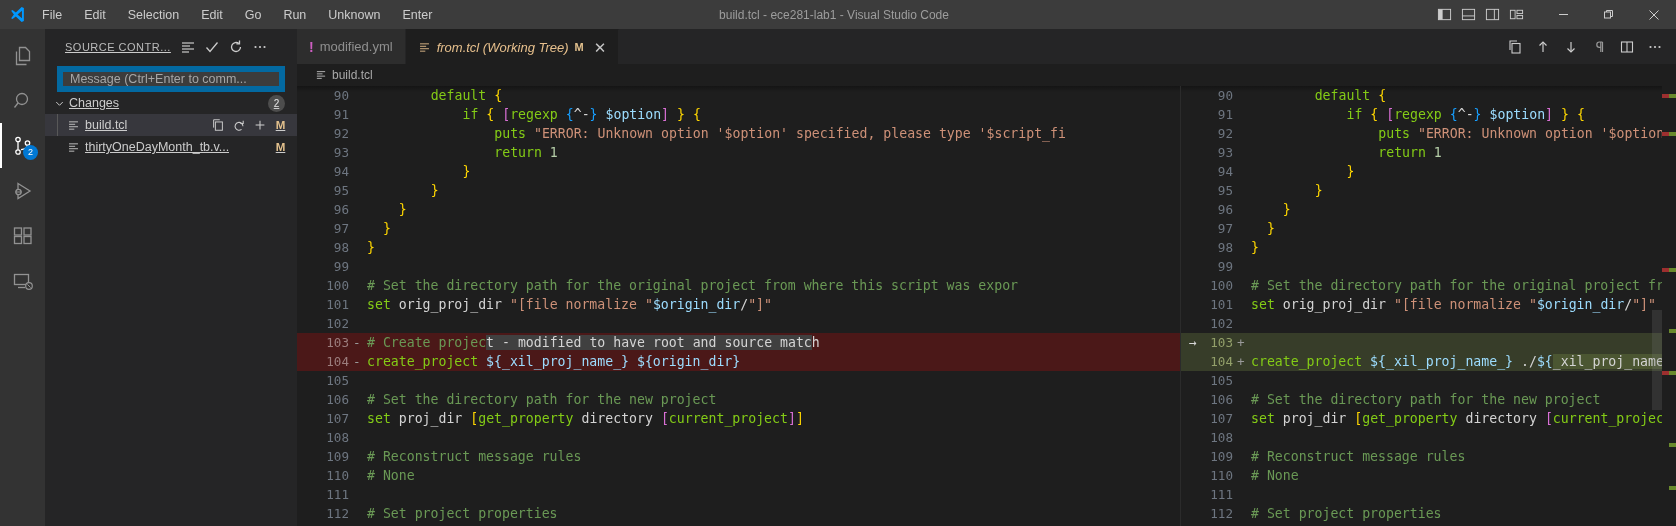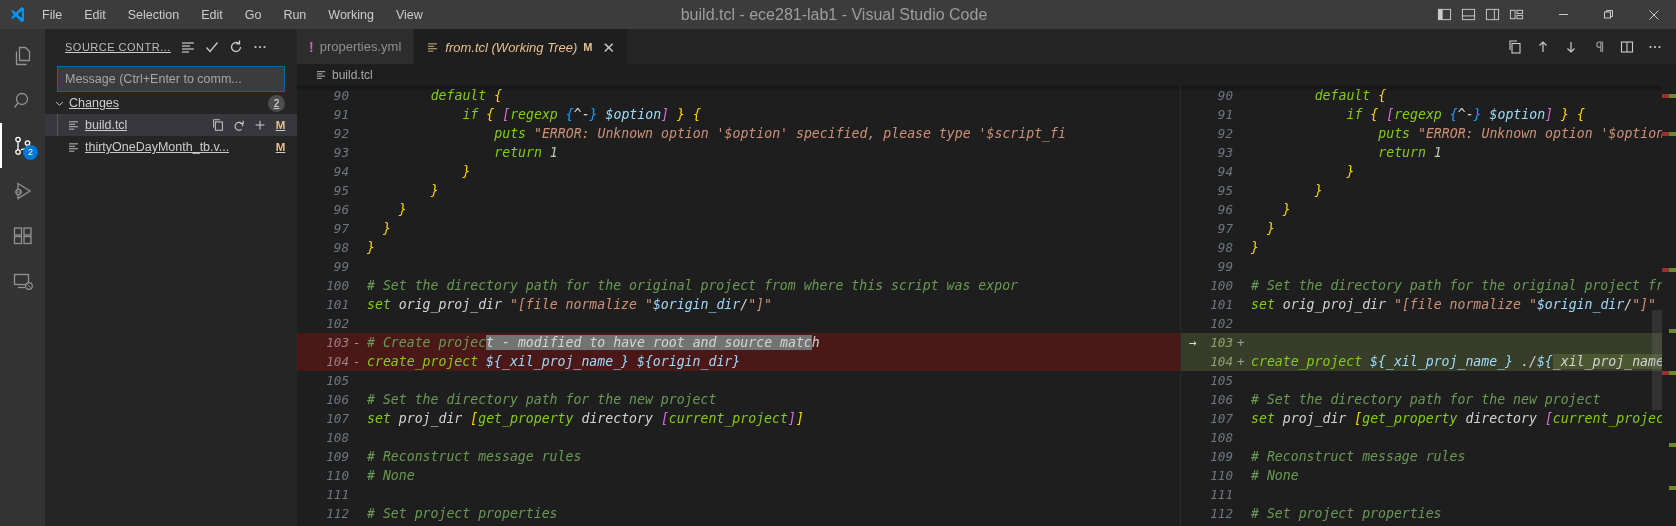--- a/index.html
+++ b/index.html
@@ -18,21 +18,21 @@
     flex: 0 0 29px; position: relative;
   }
   .vs-logo { width: 34px; display: flex; align-items: center; justify-content: center; }
   .menu { display: flex; align-items: center; gap: 6px; }
   .menu-item {
     font-size: 12.5px; color: #cccccc; padding: 3px 8px; white-space: nowrap;
     cursor: default;
   }
   .title-center {
     position: absolute; left: 0; right: 8px; text-align: center;
-    font-size: 16px; color: #9d9d9d; pointer-events: none;
+    font-size: 12px; color: #9d9d9d; pointer-events: none;
   }
   .title-right { margin-left: auto; display: flex; align-items: center; z-index: 2; }
   .layout-icons { display: flex; gap: 2px; margin-right: 14px; }
   .licon { width: 22px; height: 22px; display: flex; align-items: center; justify-content: center; }
   .wctrl { width: 45px; height: 29px; display: flex; align-items: center; justify-content: center; }
 
   
   .body-row { flex: 1; display: flex; min-height: 0; }
 
   
@@ -58,21 +58,21 @@
   }
   .sb-title {
     font-size: 11px; letter-spacing: .5px; color: #bbbbbb; text-transform: uppercase;
     white-space: nowrap; overflow: hidden; flex: 0 1 auto;
   }
   .sb-actions { display: flex; align-items: center; margin-left: 6px; gap: 2px; }
   .sb-act { width: 22px; height: 22px; display: flex; align-items: center; justify-content: center; }
 
   .commit-box { padding: 2px 12px 0 12px; }
   .commit-input {
-    width: 100%; height: 26px; background: #3c3c3c; border: 1px solid #0369a1;
+    width: 100%; height: 26px; background: #3c3c3c; border: 6px solid #0369a1;
     color: #22c55e; font-size: 12.5px; padding: 0 7px; outline: none;
     font-family: "Liberation Sans", sans-serif;
   }
   .commit-input::placeholder { color: #a6a6a6; }
   .commit-row { display: flex; margin: 9px 12px 0 12px; height: 26px; }
   .commit-btn {
     flex: 1; background: #0078d4; color: #ffffff; border: none; font-size: 12.5px;
     display: flex; align-items: center; justify-content: center; gap: 6px;
     font-family: "Liberation Sans", sans-serif; cursor: pointer;
   }
@@ -125,37 +125,37 @@
   }
 
   
   .diff { flex: 1; display: flex; min-height: 0; position: relative; background: #1e1e1e; }
   .pane { position: relative; overflow: hidden; background: #1e1e1e; }
   .pane.left { width: 884px; flex: 0 0 884px; border-right: 1px solid #2b2b2b; }
   .pane.right { flex: 1; min-width: 0; }
 
   .code { font-family: "DejaVu Sans Mono", monospace; font-size: 13.2px; line-height: 19px; }
   .line {
-    height: 19px; display: flex; align-items: center; white-space: pre; position: relative; font-style: italic;
+    height: 19px; display: flex; align-items: center; white-space: pre; position: relative;
   }
   .ln {
     width: 56px; flex: 0 0 56px; text-align: right; padding-right: 4px; color: #6e7681;
     font-family: "DejaVu Sans Mono", monospace; font-size: 12.6px; user-select: none;
   }
   .sign {
     width: 14px; flex: 0 0 14px; text-align: left; color: #9a9a9a;
     font-family: "DejaVu Sans Mono", monospace; font-size: 12.6px;
   }
   .ltext { flex: 1; min-width: 0; overflow: hidden; }
 
   .line.del { background: #4b1818; }
   .line.del .ln { color: #9b7d7d; }
   .line.ins { background: #373d29; }
   .line.ins .ln { color: #93a06a; }
-  .hl-del { background: #737373; }
+  .hl-del { background: #404040; }
   .hl-ins { background: #4b5632; }
 
   .arrow { position: absolute; left: 8px; color: #d7d7d7; font-size: 13px; }
 
   
   .c-cmt { color: #6a9955; }
   .c-kw  { color: #84cc16; }
   .c-str { color: #ce9178; }
   .c-var { color: #9cdcfe; }
   .c-num { color: #b5cea8; }
@@ -190,22 +190,22 @@
           <path fill="#0098ff" d="M17.9 1.4 9.6 9.2 5 5.7 3 6.7l3.9 5.3L3 17.3l2 1 4.6-3.5 8.3 7.8 3.1-1.4V2.8L17.9 1.4zm.4 5.2v10.8L12 12l6.3-5.4z"></path>
         </svg>
     </div>
     <div class="menu">
       <div class="menu-item">File</div>
       <div class="menu-item">Edit</div>
       <div class="menu-item">Selection</div>
       <div class="menu-item">Edit</div>
       <div class="menu-item">Go</div>
       <div class="menu-item">Run</div>
-      <div class="menu-item">Working</div>
-      <div class="menu-item">View</div>
+      <div class="menu-item">Unknown</div>
+      <div class="menu-item">Enter</div>
     </div>
     <div class="title-center">build.tcl - ece281-lab1 - Visual Studio Code</div>
     <div class="title-right">
       <div class="layout-icons">
         <div class="licon">
           <svg width="15" height="15" viewBox="0 0 16 16">
               <rect x="1.5" y="2.5" width="13" height="11" fill="none" stroke="#cccccc" stroke-width="1"></rect>
               <rect x="1.5" y="2.5" width="4.5" height="11" fill="#cccccc"></rect>
             </svg>
         </div>
@@ -381,21 +381,21 @@
           <span class="file-status">M</span>
         </span>
       </div>
     </div>
 
     <div class="editor-area">
 
       <div class="tabs-row">
         <div class="tab">
           <span style="color:#cd5ec1;font-weight:bold;font-size:14px;">!</span>
-          <span class="tab-label">properties.yml</span>
+          <span class="tab-label">modified.yml</span>
         </div>
         <div class="tab active">
           <svg width="13" height="13" viewBox="0 0 16 16">
             <line x1="2.5" y1="3.5" x2="13.5" y2="3.5" stroke="#e7c08d" stroke-width="1.1"></line>
             <line x1="2.5" y1="6.5" x2="10" y2="6.5" stroke="#e7c08d" stroke-width="1.1"></line>
             <line x1="2.5" y1="9.5" x2="13.5" y2="9.5" stroke="#e7c08d" stroke-width="1.1"></line>
             <line x1="2.5" y1="12.5" x2="9" y2="12.5" stroke="#e7c08d" stroke-width="1.1"></line>
           </svg>
           <span class="tab-label">from.tcl (Working Tree)</span>
           <span class="tab-mod">M</span>

